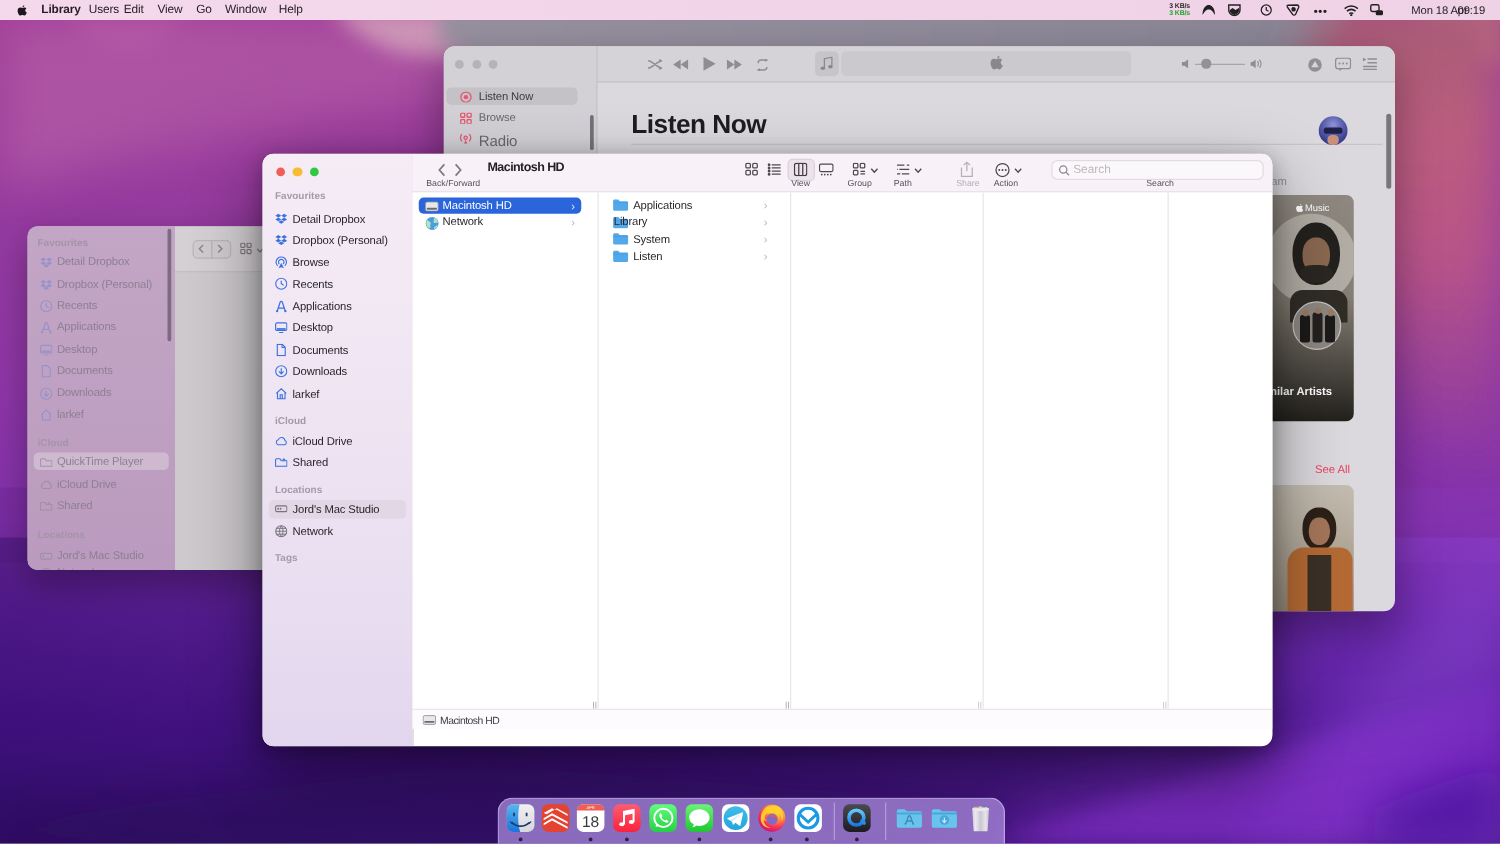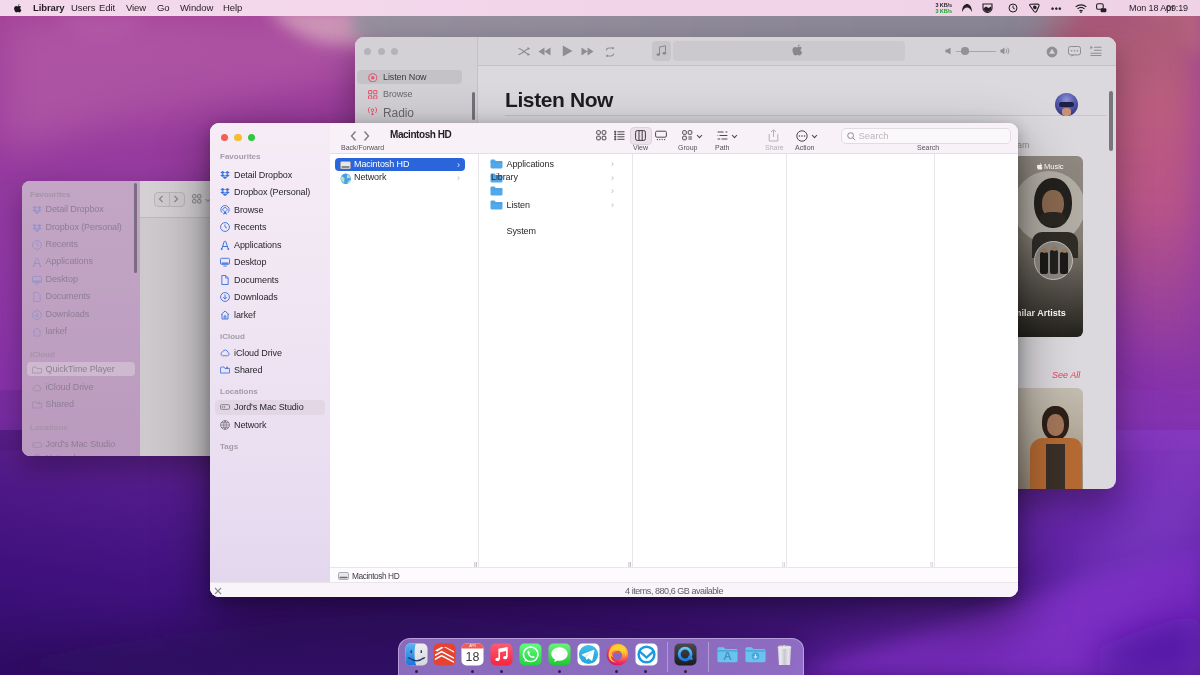--- a/index.html
+++ b/index.html
@@ -226,21 +226,21 @@
       <div class="abs" style="left:84px;top:85px;width:37px;height:37px;border-radius:50%;background:#8c8780;border:1px solid #c6c3be;">
         <div class="abs" style="left:5px;top:10px;width:8px;height:22px;background:#1c1a18;border-radius:2px;"></div>
         <div class="abs" style="left:15px;top:8px;width:8px;height:24px;background:#232120;border-radius:2px;"></div>
         <div class="abs" style="left:25px;top:10px;width:8px;height:22px;background:#1c1a18;border-radius:2px;"></div>
         <div class="abs" style="left:7px;top:6px;width:5px;height:5px;border-radius:50%;background:#9a7a62;"></div>
         <div class="abs" style="left:17px;top:4px;width:5px;height:5px;border-radius:50%;background:#9a7a62;"></div>
         <div class="abs" style="left:27px;top:6px;width:5px;height:5px;border-radius:50%;background:#9a7a62;"></div>
       </div>
       <div class="abs" style="left:55px;top:152px;font-size:9px;font-weight:bold;color:#fff;">Similar Artists</div>
     </div>
-    <div class="abs" style="left:697px;top:333px;font-size:9px;color:#e8405e;font-style:italic;">See All</div>
+    <div class="abs" style="left:697px;top:333px;font-size:9px;color:#e8405e;">See All</div>
 
     <div class="abs" style="left:595px;top:351px;width:133px;height:101px;border-radius:6px 6px 0 0;background:linear-gradient(180deg,#c3bcb0 0%,#b5ac9e 40%,#978b7a 100%);overflow:hidden;">
       <div class="abs" style="left:92px;top:18px;width:27px;height:34px;border-radius:46%;background:#2c2018;"></div>
       <div class="abs" style="left:97px;top:26px;width:17px;height:22px;border-radius:46%;background:#a4765a;"></div>
       <div class="abs" style="left:80px;top:50px;width:52px;height:52px;background:#b56a33;border-radius:13px 10px 0 0;"></div>
       <div class="abs" style="left:96px;top:56px;width:19px;height:46px;background:#3a3028;"></div>
       <div class="abs" style="left:0px;top:0px;width:30px;height:101px;background:#6a6258;"></div>
       <div class="abs" style="left:2px;top:30px;width:22px;height:30px;border-radius:46%;background:#2c2420;"></div>
     </div>
 
@@ -559,49 +559,40 @@
       <svg class="abs" style="left:160px;top:18.7px" width="13" height="10" viewBox="0 0 13 10">
           <path d="M0.5,1.8 C0.5,1.1 1,0.6 1.7,0.6 L4.6,0.6 L5.8,1.9 L11.3,1.9 C12,1.9 12.5,2.4 12.5,3.1 L12.5,8.3 C12.5,9 12,9.5 11.3,9.5 L1.7,9.5 C1,9.5 0.5,9 0.5,8.3 Z" fill="#53a8ea"></path>
           <path d="M0.5,2.8 L12.5,2.8 L12.5,3.6 L0.5,3.6 Z" fill="#3e96dd" opacity="0.6"></path>
         </svg>
       <div class="crow" style="left:161px;top:18.2px;color:#2a282d;">Library</div>
       <div class="chev" style="left:281px;top:18.7px;">›</div>
       <svg class="abs" style="left:160px;top:32.4px" width="13" height="10" viewBox="0 0 13 10">
           <path d="M0.5,1.8 C0.5,1.1 1,0.6 1.7,0.6 L4.6,0.6 L5.8,1.9 L11.3,1.9 C12,1.9 12.5,2.4 12.5,3.1 L12.5,8.3 C12.5,9 12,9.5 11.3,9.5 L1.7,9.5 C1,9.5 0.5,9 0.5,8.3 Z" fill="#53a8ea"></path>
           <path d="M0.5,2.8 L12.5,2.8 L12.5,3.6 L0.5,3.6 Z" fill="#3e96dd" opacity="0.6"></path>
         </svg>
-      <div class="crow" style="left:176.5px;top:31.9px;color:#2a282d;margin-top:40px;">System</div>
+      <div class="crow" style="left:176.5px;top:31.9px;color:#2a282d;">System</div>
       <div class="chev" style="left:281px;top:32.4px;">›</div>
       <svg class="abs" style="left:160px;top:46.1px" width="13" height="10" viewBox="0 0 13 10">
           <path d="M0.5,1.8 C0.5,1.1 1,0.6 1.7,0.6 L4.6,0.6 L5.8,1.9 L11.3,1.9 C12,1.9 12.5,2.4 12.5,3.1 L12.5,8.3 C12.5,9 12,9.5 11.3,9.5 L1.7,9.5 C1,9.5 0.5,9 0.5,8.3 Z" fill="#53a8ea"></path>
           <path d="M0.5,2.8 L12.5,2.8 L12.5,3.6 L0.5,3.6 Z" fill="#3e96dd" opacity="0.6"></path>
         </svg>
       <div class="crow" style="left:176.5px;top:45.6px;color:#2a282d;">Listen</div>
       <div class="chev" style="left:281px;top:46.1px;">›</div>
 
       <div class="abs" style="left:144px;top:407px;font-size:7px;color:#9a969c;">||</div>
       <div class="abs" style="left:298px;top:407px;font-size:7px;color:#9a969c;">||</div>
       <div class="abs" style="left:452px;top:407px;font-size:7px;color:#c2bec4;">||</div>
       <div class="abs" style="left:600px;top:407px;font-size:7px;color:#c2bec4;">||</div>
     </div>
     <div id="fpath">
       <svg class="abs" style="left:8px;top:3.5px" width="11" height="8" viewBox="0 0 11 8">
           <rect x="0.5" y="0.5" width="10" height="7" rx="1.2" fill="#e8e8ea" stroke="#9a9aa0" stroke-width="0.8"></rect>
           <rect x="1.4" y="4.8" width="8.2" height="1.4" rx="0.7" fill="#6a6a72"></rect>
         </svg>
       <div class="abs" style="left:22px;top:3px;font-size:8.3px;letter-spacing:-0.4px;color:#3e3c42;">Macintosh HD</div>
-    </div>
-    <div id="fstat">
-      <svg class="abs" style="left:4px;top:4px" width="8" height="8" viewBox="0 0 8 8">
-          <g stroke="#8b8790" stroke-width="1.1">
-            <line x1="1" y1="1" x2="7" y2="7"></line>
-            <line x1="7" y1="1" x2="1" y2="7"></line>
-          </g>
-        </svg>
-      <div class="abs" style="left:120px;top:2.5px;width:688px;text-align:center;font-size:9px;letter-spacing:-0.45px;color:#5e5b62;">4 items, 880,6 GB available</div>
     </div>
   </div>
 
   <div id="dock">
 
     <svg class="dicon" style="left:5.5px" viewBox="0 0 24 24">
         <defs>
           <linearGradient id="fin1" x1="0" y1="0" x2="0" y2="1">
             <stop offset="0" stop-color="#5ab5ee"></stop>
             <stop offset="1" stop-color="#1a74dc"></stop>

